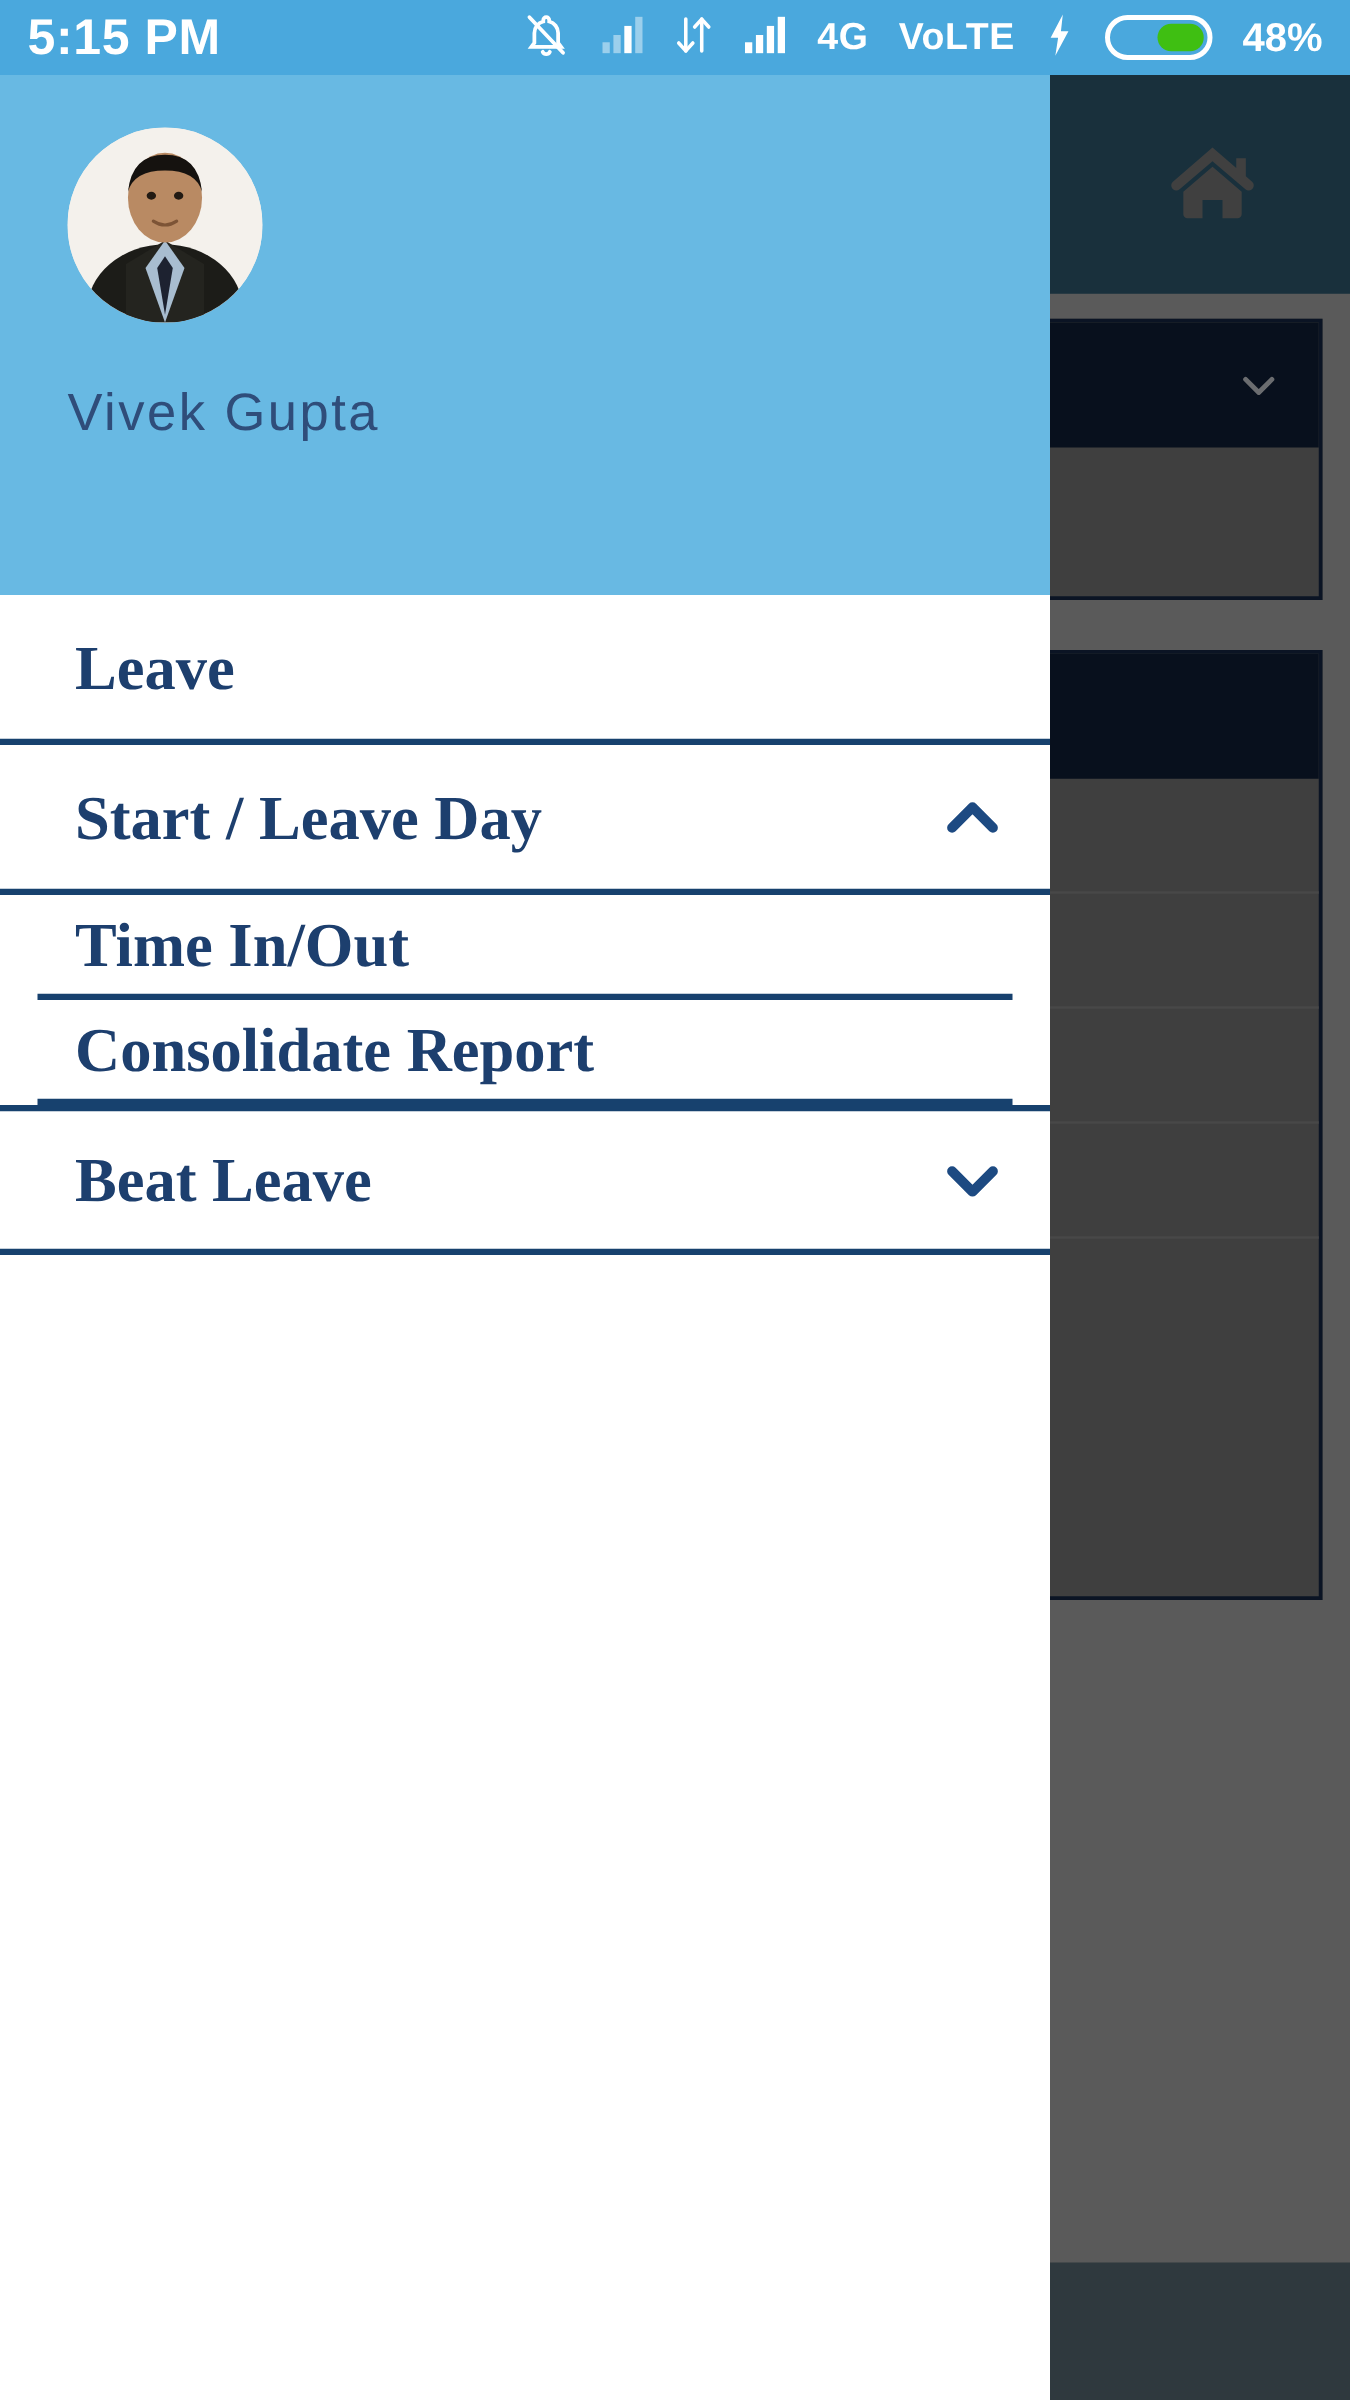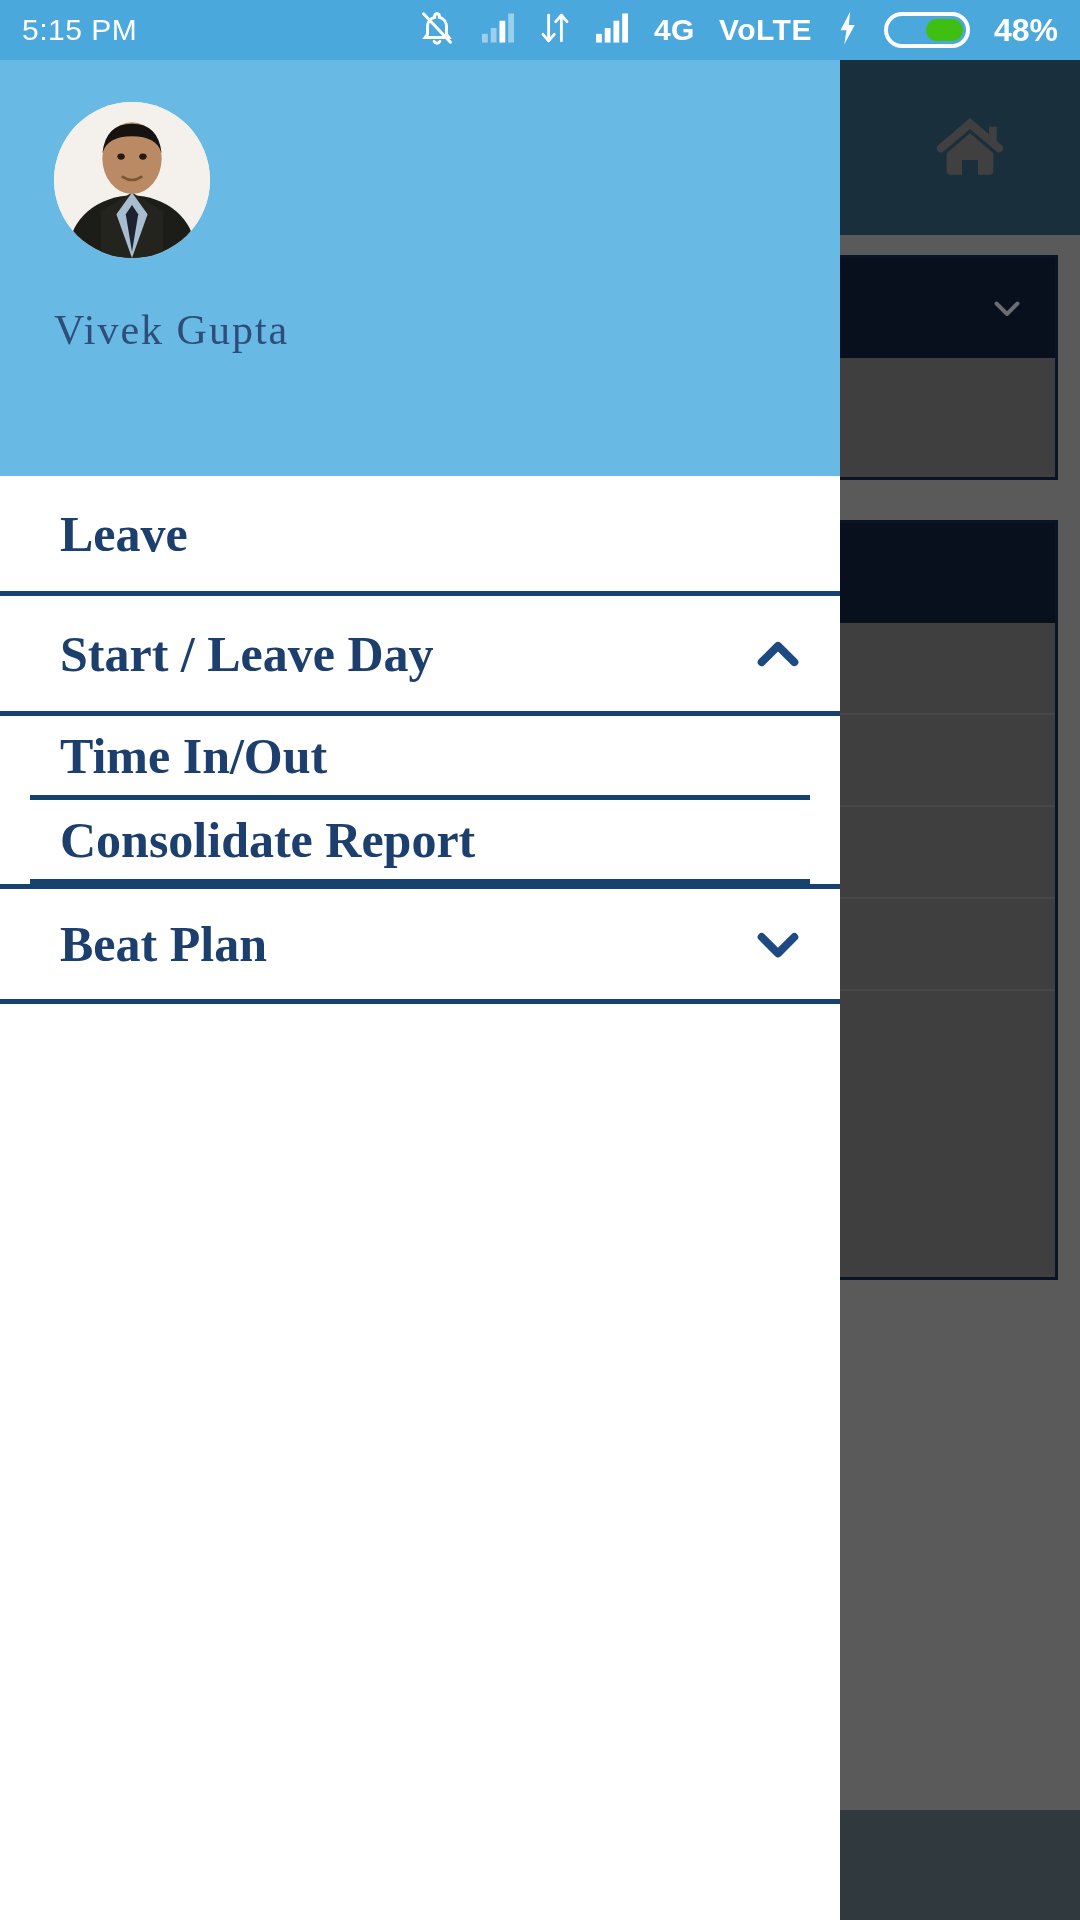--- a/index.html
+++ b/index.html
@@ -93,21 +93,21 @@
   
   #status-bar {
     position:absolute; left:0; top:0; right:0; height:60px;
     background:#4aa8dd;
     display:flex; align-items:center;
     padding:0 22px 0 22px;
     z-index:60;
     font-family:"Liberation Sans", sans-serif;
     color:#ffffff;
   }
-  #status-time { font-size:30px; font-weight:normal; letter-spacing:0.5px; }
+  #status-time { font-size:40px; font-weight:bold; letter-spacing:0.5px; }
   #status-right {
     margin-left:auto;
     display:flex; align-items:center; gap:24px;
   }
   .sb-icon { display:block; }
   #status-net-label, #status-volte-label {
     font-size:30px; font-weight:bold; letter-spacing:0.5px;
   }
   #battery-shell {
     width:86px; height:36px;
@@ -142,21 +142,21 @@
     width:156px; height:156px;
     border-radius:50%;
     overflow:hidden;
     background:#f2efe9;
     position:relative;
   }
   #avatar svg { width:100%; height:100%; display:block; }
 
   #profile-name {
     margin-top:48px;
-    font-family:Liberation Serif, serif;
+    font-family:Liberation Sans, sans-serif;
     font-size:42px;
     color:#2f4d7a;
     letter-spacing:2px;
   }
   #profile-role {
     margin-top:10px;
     font-family:"Liberation Serif", serif;
     font-size:50px;
     color:#f0a030;
     letter-spacing:0px;
@@ -335,21 +335,21 @@
       <span class="label">Time In/Out</span>
     </div>
 
     <div class="menu-item level-sub">
       <span class="label">Consolidate Report</span>
     </div>
 
 
 
     <div class="menu-item level-top top-after-sub" style="border-top:5px solid #17416e;">
-      <span class="label">Beat Plan</span>
+      <span class="label">Beat Leave</span>
       <span class="chev">
         <svg viewBox="0 0 24 24" fill="none" stroke="currentColor" stroke-width="3.4" stroke-linecap="round" stroke-linejoin="round">
           <polyline points="5,9 12,16 19,9"></polyline>
         </svg>
       </span>
     </div>
 
 
   </div>
 </div>

